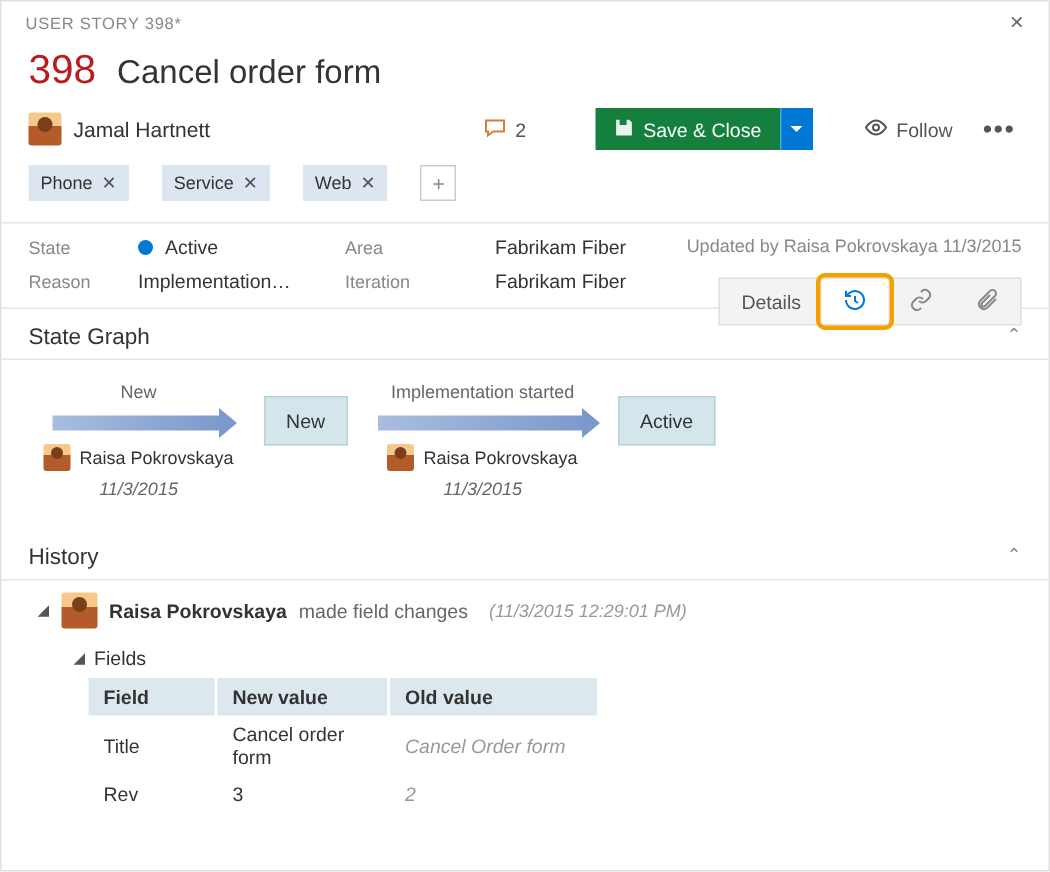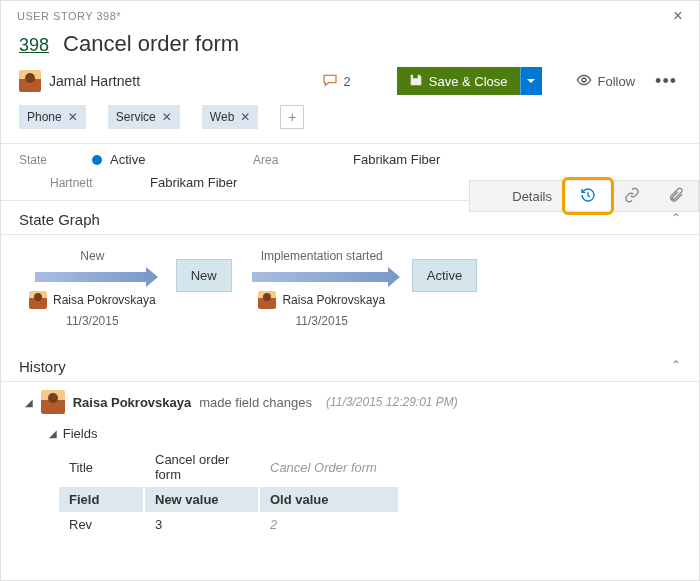--- a/index.html
+++ b/index.html
@@ -22,21 +22,21 @@
     color: #888;
     letter-spacing: .5px;
   }
   .titlebar-close { font-size: 16px; color: #666; padding: 0 4px; cursor: pointer; }
   .header-title {
     display: flex;
     align-items: baseline;
     gap: 14px;
     padding: 4px 18px 10px 18px;
   }
-  .header-title .id { font-size: 18px; color: #14532d; text-decoration: underline; }
+  .header-title .id { font-size: 27px; color: #b91c1c; }
   .header-title .title { font-size: 22px; color: #333; }
   .toolbar {
     display: flex;
     align-items: center;
     padding: 0 18px 10px 18px;
     gap: 8px;
   }
   .avatar {
     width: 22px; height: 22px;
     background: linear-gradient(#f6c98a 40%, #b35b2a 40%);
@@ -45,21 +45,21 @@
   }
   .avatar::before {
     content:''; position:absolute; top:3px; left:6px; width:10px; height:10px;
     background:#7a3e1a; border-radius:50%;
   }
   .assignee-name { font-size: 14px; color: #333; }
   .spacer { flex: 1; }
   .comments { display:flex; align-items:center; gap:6px; color:#555; font-size:13px; }
   .bubble-icon svg { width:16px; height:16px; }
   .btn-primary {
-    background:#4d7c0f; color:#fff; display:flex; align-items:center;
+    background:#15803d; color:#fff; display:flex; align-items:center;
     height:28px; padding:0 12px; font-size:13px; cursor:pointer;
   }
   .btn-primary .disk { margin-right:6px; }
   .btn-split {
     background:#0078d4; color:#fff; width:22px; height:28px;
     display:flex; align-items:center; justify-content:center;
     border-left:1px solid rgba(255,255,255,.3); cursor:pointer;
   }
   .follow { display:flex; align-items:center; gap:6px; color:#555; padding:0 8px; cursor:pointer; }
   .ellipsis { font-size:18px; color:#555; padding:0 4px; cursor:pointer; letter-spacing:1px; }
@@ -81,31 +81,30 @@
     display:flex; align-items:flex-start; padding:8px 18px;
     position: relative;
   }
   .meta-row.second { padding-top:0; padding-bottom:10px; }
   .meta-col { display:flex; align-items:center; gap:18px; }
   .meta-label { color:#888; font-size:12px; width:55px; }
   .state-field { display:flex; align-items:center; gap:8px; width:130px; }
   .dot { width:10px; height:10px; border-radius:50%; background:#0078d4; }
   .state-val { color:#333; font-size:13px; }
   .reason-val { color:#333; font-size:13px; width:130px; overflow:hidden; text-overflow:ellipsis; white-space:nowrap; }
-  .area-col { margin-left: 31px; }
+  .area-col { margin-left: 8px; }
   .area-label { color:#888; font-size:12px; width:60px; display:inline-block; }
   .area-val { color:#333; font-size:13px; margin-left:22px; }
   .updated-by {
     position:absolute; right:18px; top:8px; color:#888; font-size:12px;
   }
   .tabs-area {
-    position:absolute; right:0; top:36px;
+    position:absolute; right:18px; top:36px;
     display:flex; align-items:flex-end; background:#f3f3f3;
     border:1px solid #e0e0e0;
-    padding-left:28px;
   }
   .tabs-area .tab {
     padding:6px 14px; color:#555; font-size:13px; cursor:pointer;
     display:flex; align-items:center; justify-content:center;
     min-width:40px; height:30px;
   }
   .tabs-area .tab.active {
     background:#fff;
   }
   .tabs-area .tab.history {
@@ -145,21 +144,21 @@
   .trans-user .mini-avatar {
     width:18px; height:18px;
     background: linear-gradient(#f6c98a 40%, #b35b2a 40%);
     border-radius:2px; position:relative;
   }
   .trans-user .mini-avatar::before {
     content:''; position:absolute; top:2px; left:5px; width:8px; height:8px;
     background:#7a3e1a; border-radius:50%;
   }
   .trans-user-name { font-size:12px; color:#333; }
-  .trans-date { font-size:12px; color:#666; margin-top:2px; }
+  .trans-date { font-size:12px; color:#666; margin-top:2px;font-style:italic; }
   .sg-state {
     background:#d4e6ec; border:1px solid #b8d1d8;
     padding:8px 14px; font-size:13px; color:#333;
     margin-top:10px;
   }
   .hist-entry {
     display:flex; align-items:center; gap:8px;
     padding:8px 18px 4px 24px;
   }
   .tri { font-size:10px; color:#555; cursor:pointer; }
@@ -275,24 +274,29 @@
       <span class="meta-label">State</span>
       <div class="state-field">
         <span class="dot"></span>
         <span class="state-val">Active</span>
       </div>
     </div>
     <div class="meta-col area-col">
       <span class="area-label">Area</span>
       <span class="area-val">Fabrikam Fiber</span>
     </div>
+    <span class="updated-by">Updated by Raisa Pokrovskaya 11/3/2015</span>
   </div>
   <div class="meta-row second">
+    <div class="meta-col">
+      <span class="meta-label">Reason</span>
+      <span class="reason-val">Implementation…</span>
+    </div>
     <div class="meta-col area-col">
-      <span class="area-label">Hartnett</span>
+      <span class="area-label">Iteration</span>
       <span class="area-val">Fabrikam Fiber</span>
     </div>
   </div>
   <div class="tabs-area">
     <div class="tab">Details</div>
     <div class="tab active history">
       <span>
         <svg width="16" height="16" viewBox="0 0 24 24" fill="none" stroke="#0078d4" stroke-width="2">
             <path d="M3 12a9 9 0 1 0 3-6.7L3 8"></path>
             <path d="M3 3v5h5"></path>
@@ -363,28 +367,28 @@
 </div>
 
 <div class="fields-head">
   <span class="tri">◢</span>
   <span>Fields</span>
 </div>
 
 <table class="fields">
   <tbody>
       <tr>
+    <th class="c1">Field</th>
+    <th class="c2">New value</th>
+    <th class="c3">Old value</th>
+  </tr>
+  <tr>
     <td>Title</td>
     <td>Cancel order form</td>
     <td class="old">Cancel Order form</td>
-  </tr>
-  <tr>
-    <th class="c1">Field</th>
-    <th class="c2">New value</th>
-    <th class="c3">Old value</th>
   </tr>
   <tr>
     <td>Rev</td>
     <td>3</td>
     <td class="old">2</td>
   </tr>
 </tbody>
   </table>
 
 </body></html>

